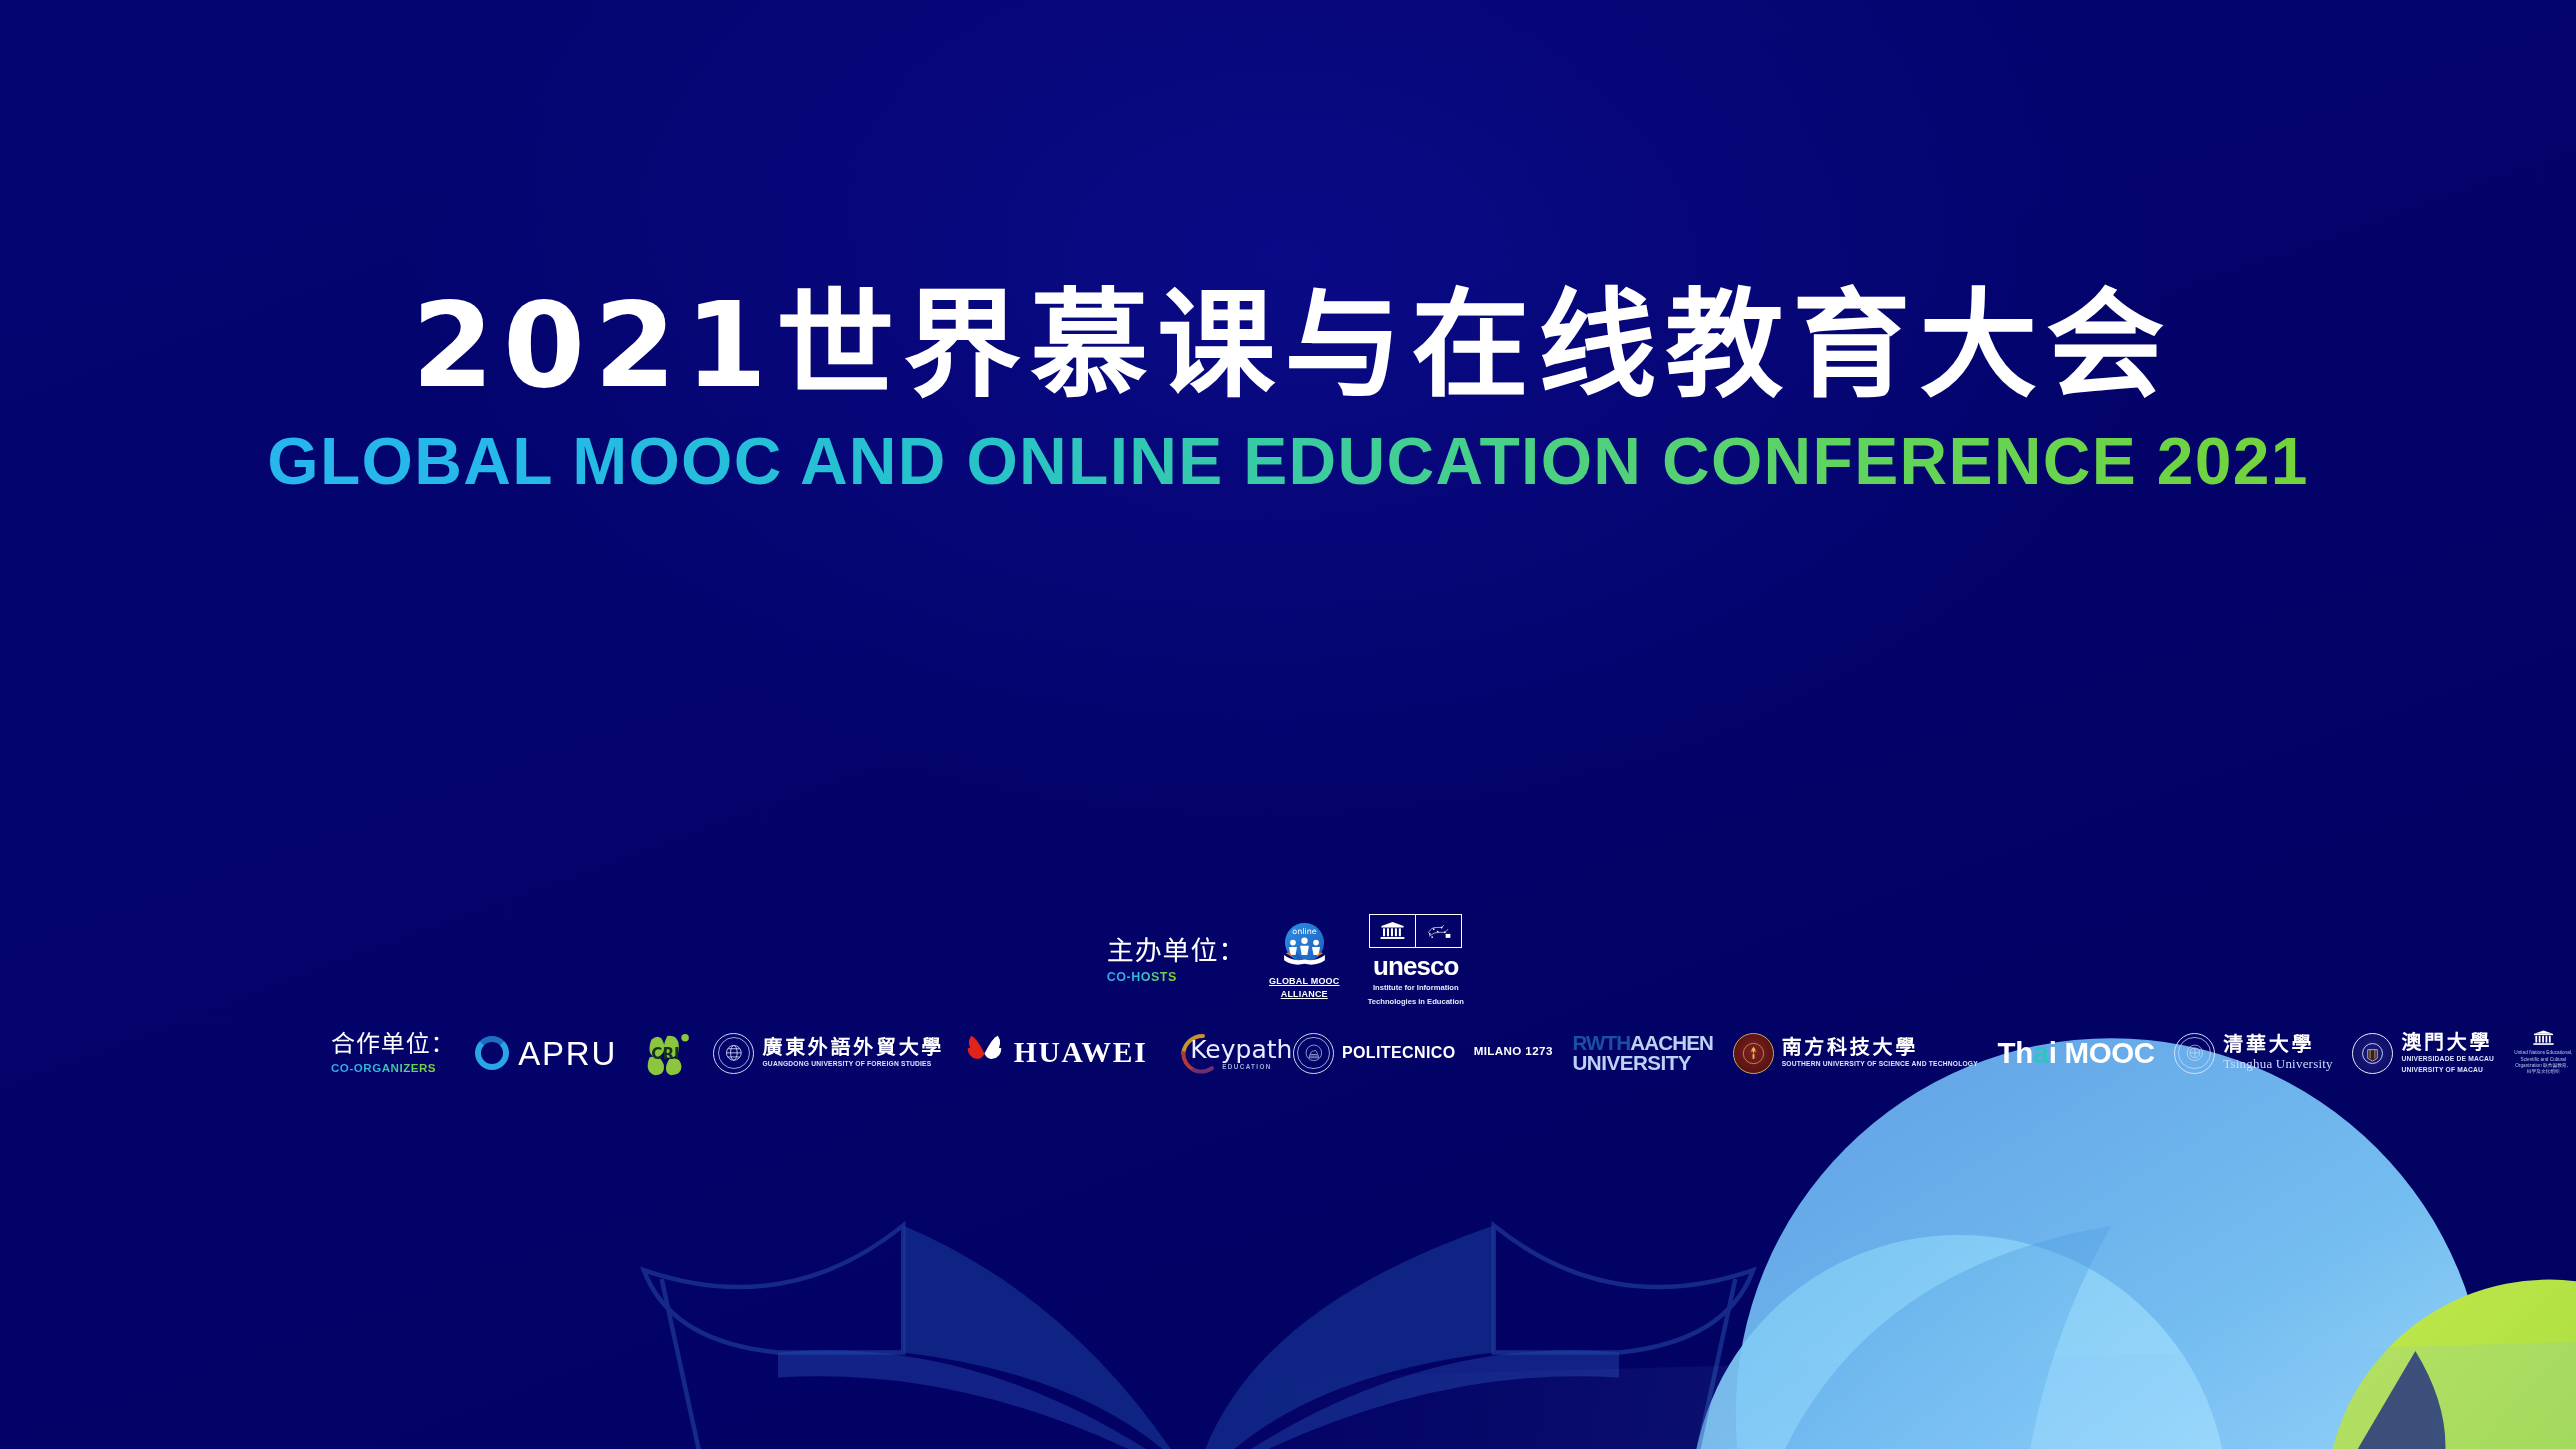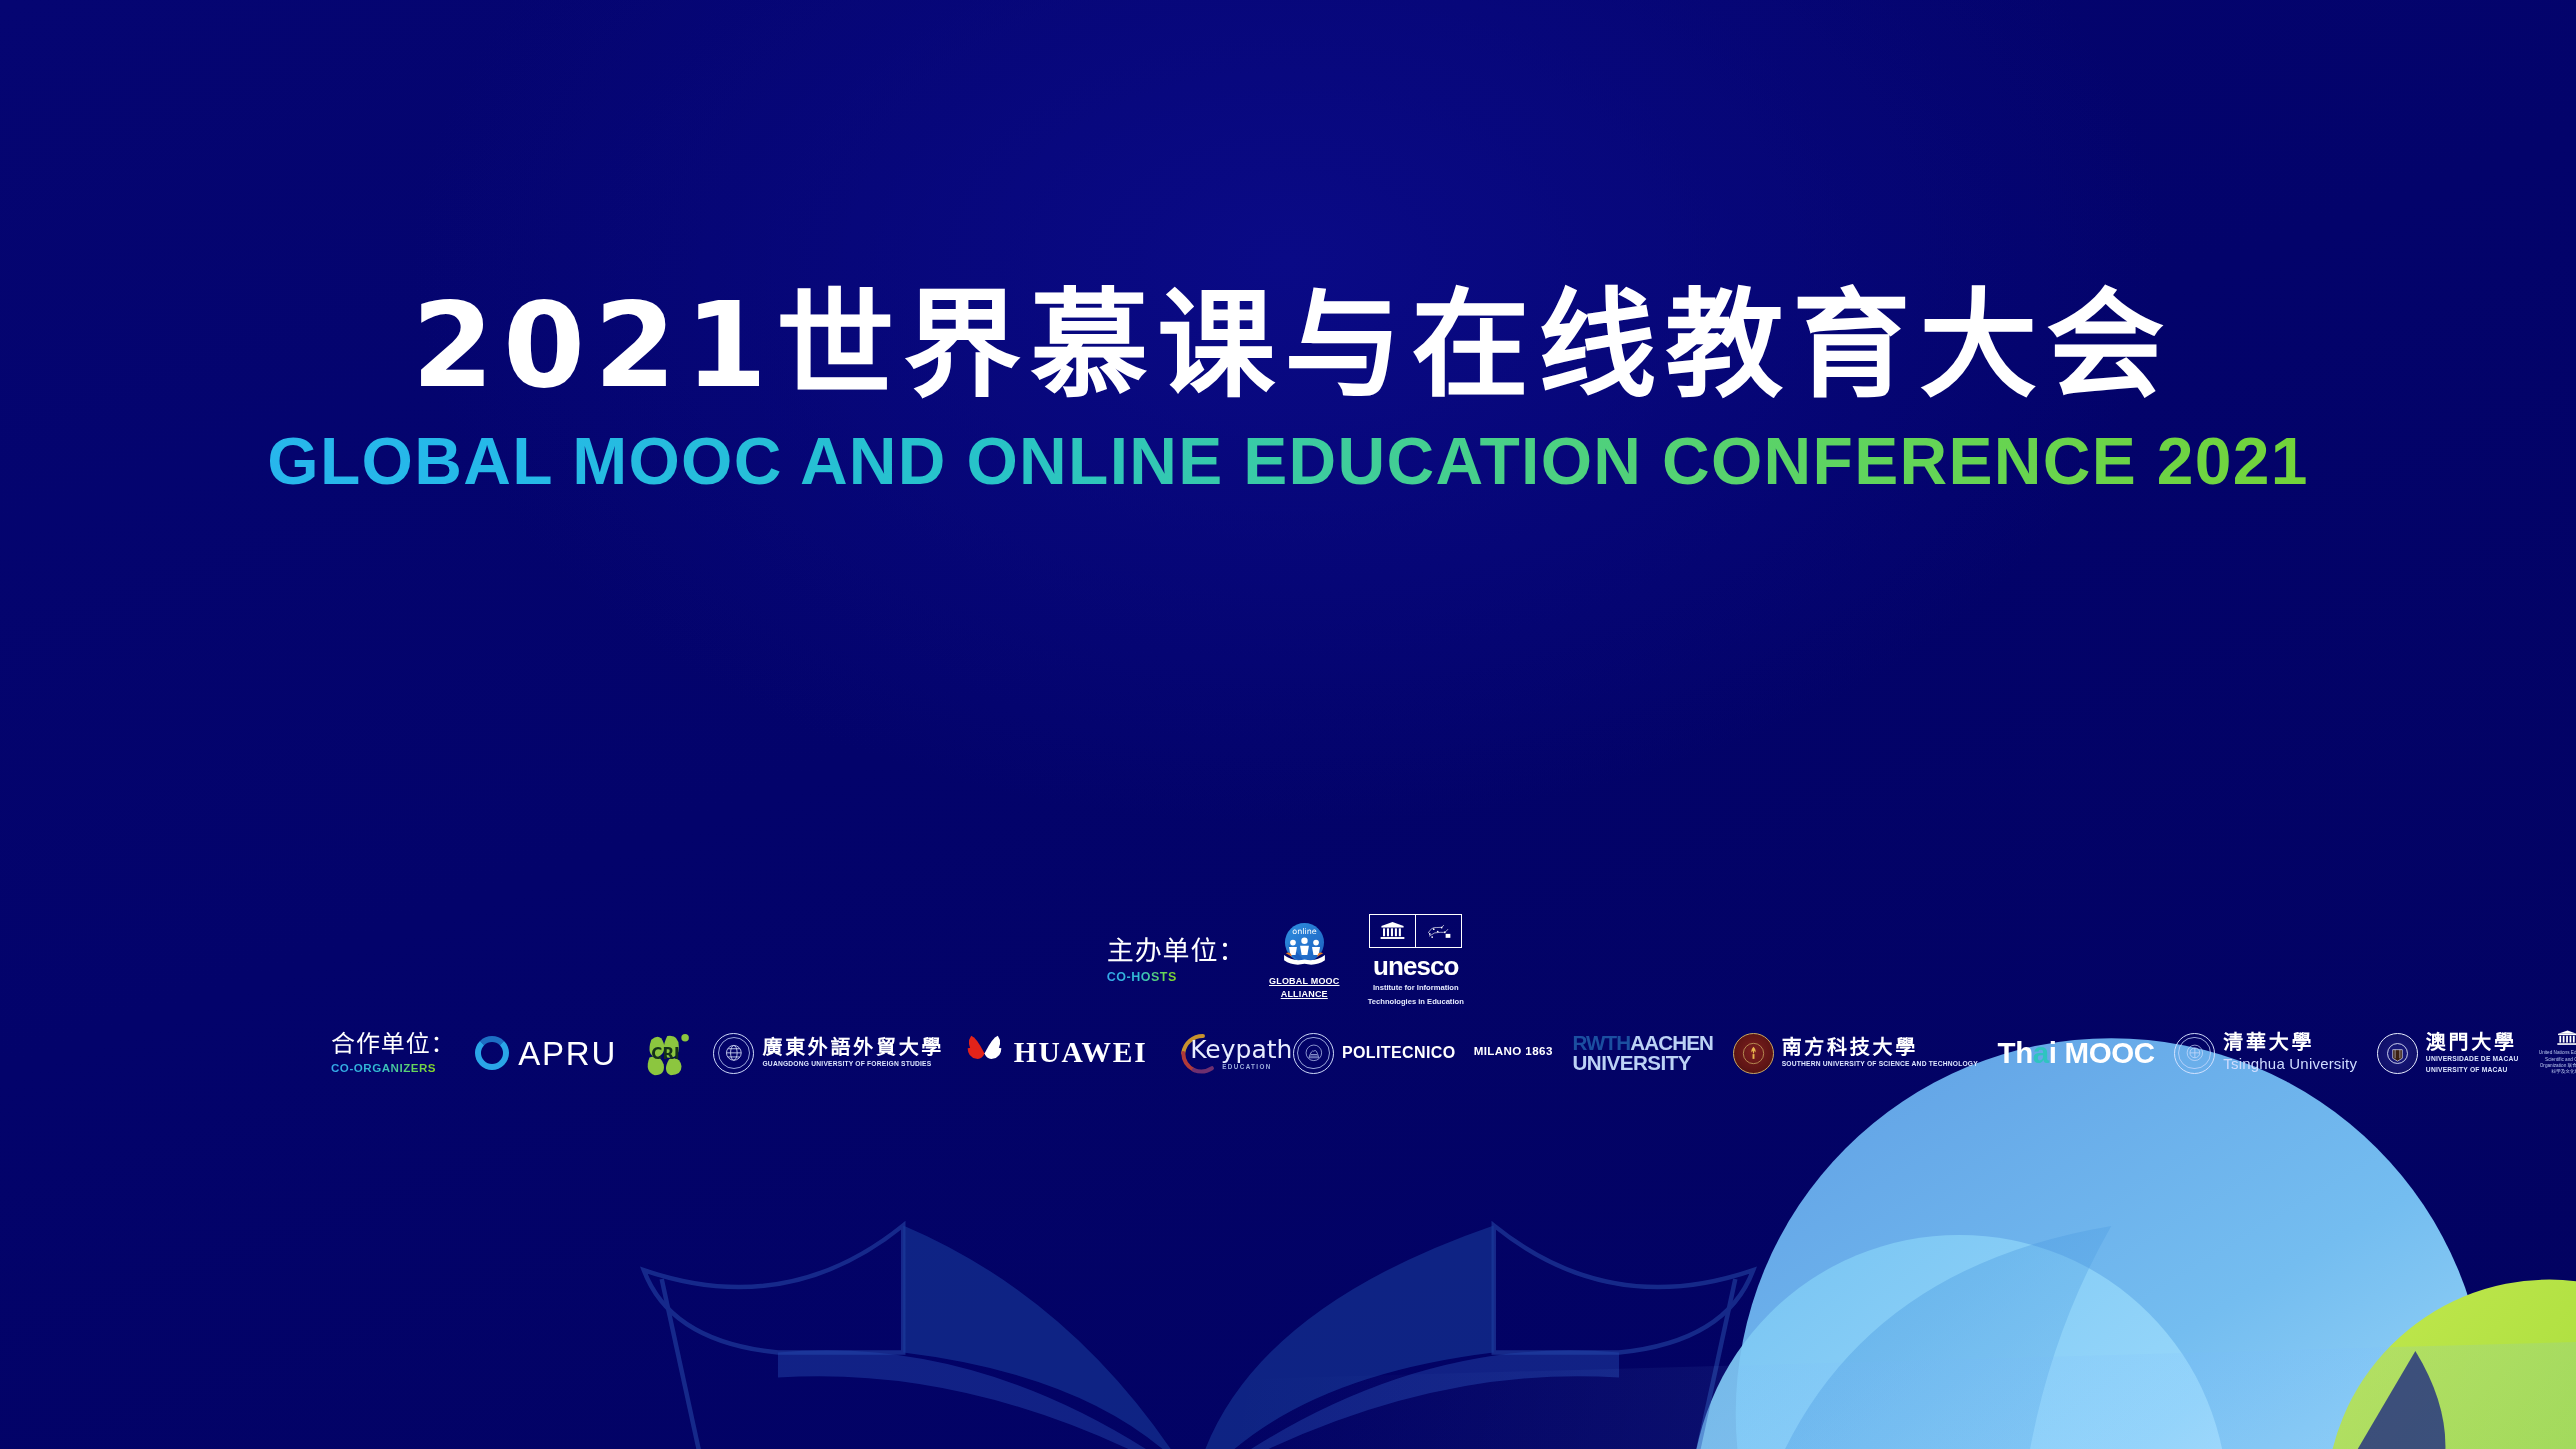--- a/index.html
+++ b/index.html
@@ -362,21 +362,21 @@
     display: flex; align-items: center; justify-content: center;
     flex: 0 0 auto;
   }
 
   
   .thaimooc { position: relative; }
   .thaimooc-word { color: #ffffff; font-size: 29.5px; font-weight: 800; letter-spacing: -0.4px; line-height: 1; }
   .thaimooc-word .drop { color: #2fc4c0; }
 
   
-  .tsinghua .uni-en { color: #cfdcff; font-size: 15px; font-weight: 400; font-family: Liberation Sans, sans-serif; }
+  .tsinghua .uni-en { color: #cfdcff; font-size: 13px; font-weight: 400; font-family: Liberation Serif, serif; }
 
   
   .macau-seal {
     width: 39px; height: 39px; border-radius: 50%;
     border: 1.3px solid #e6ecff;
     display: flex; align-items: center; justify-content: center;
     background: radial-gradient(circle at 50% 50%, #1a1a7d 0%, #0c0c62 100%);
     flex: 0 0 auto;
   }
 
@@ -598,21 +598,21 @@
         <svg class="seal-inner" viewBox="0 0 24 24">
           <g stroke="#ccd9ff" stroke-width="0.9" fill="none">
             <circle cx="12" cy="12" r="9.5"></circle>
             <path d="M6 18 Q9 8 12 10 Q15 6 18 18 Z"></path>
             <path d="M8 14h8M7 16h10"></path>
           </g>
         </svg>
       </span>
       <span class="polimi-names">
         <span class="polimi-1">POLITECNICO</span>
-        <span class="polimi-2">MILANO 1863</span>
+        <span class="polimi-2">MILANO 1273</span>
       </span>
     </div>
 
     <div class="logo rwth">
       <span class="rwth-1">
         <span class="rw">RWTH</span><span class="ac">AACHEN</span>
       </span>
       <span class="rwth-2">UNIVERSITY</span>
     </div>
 

